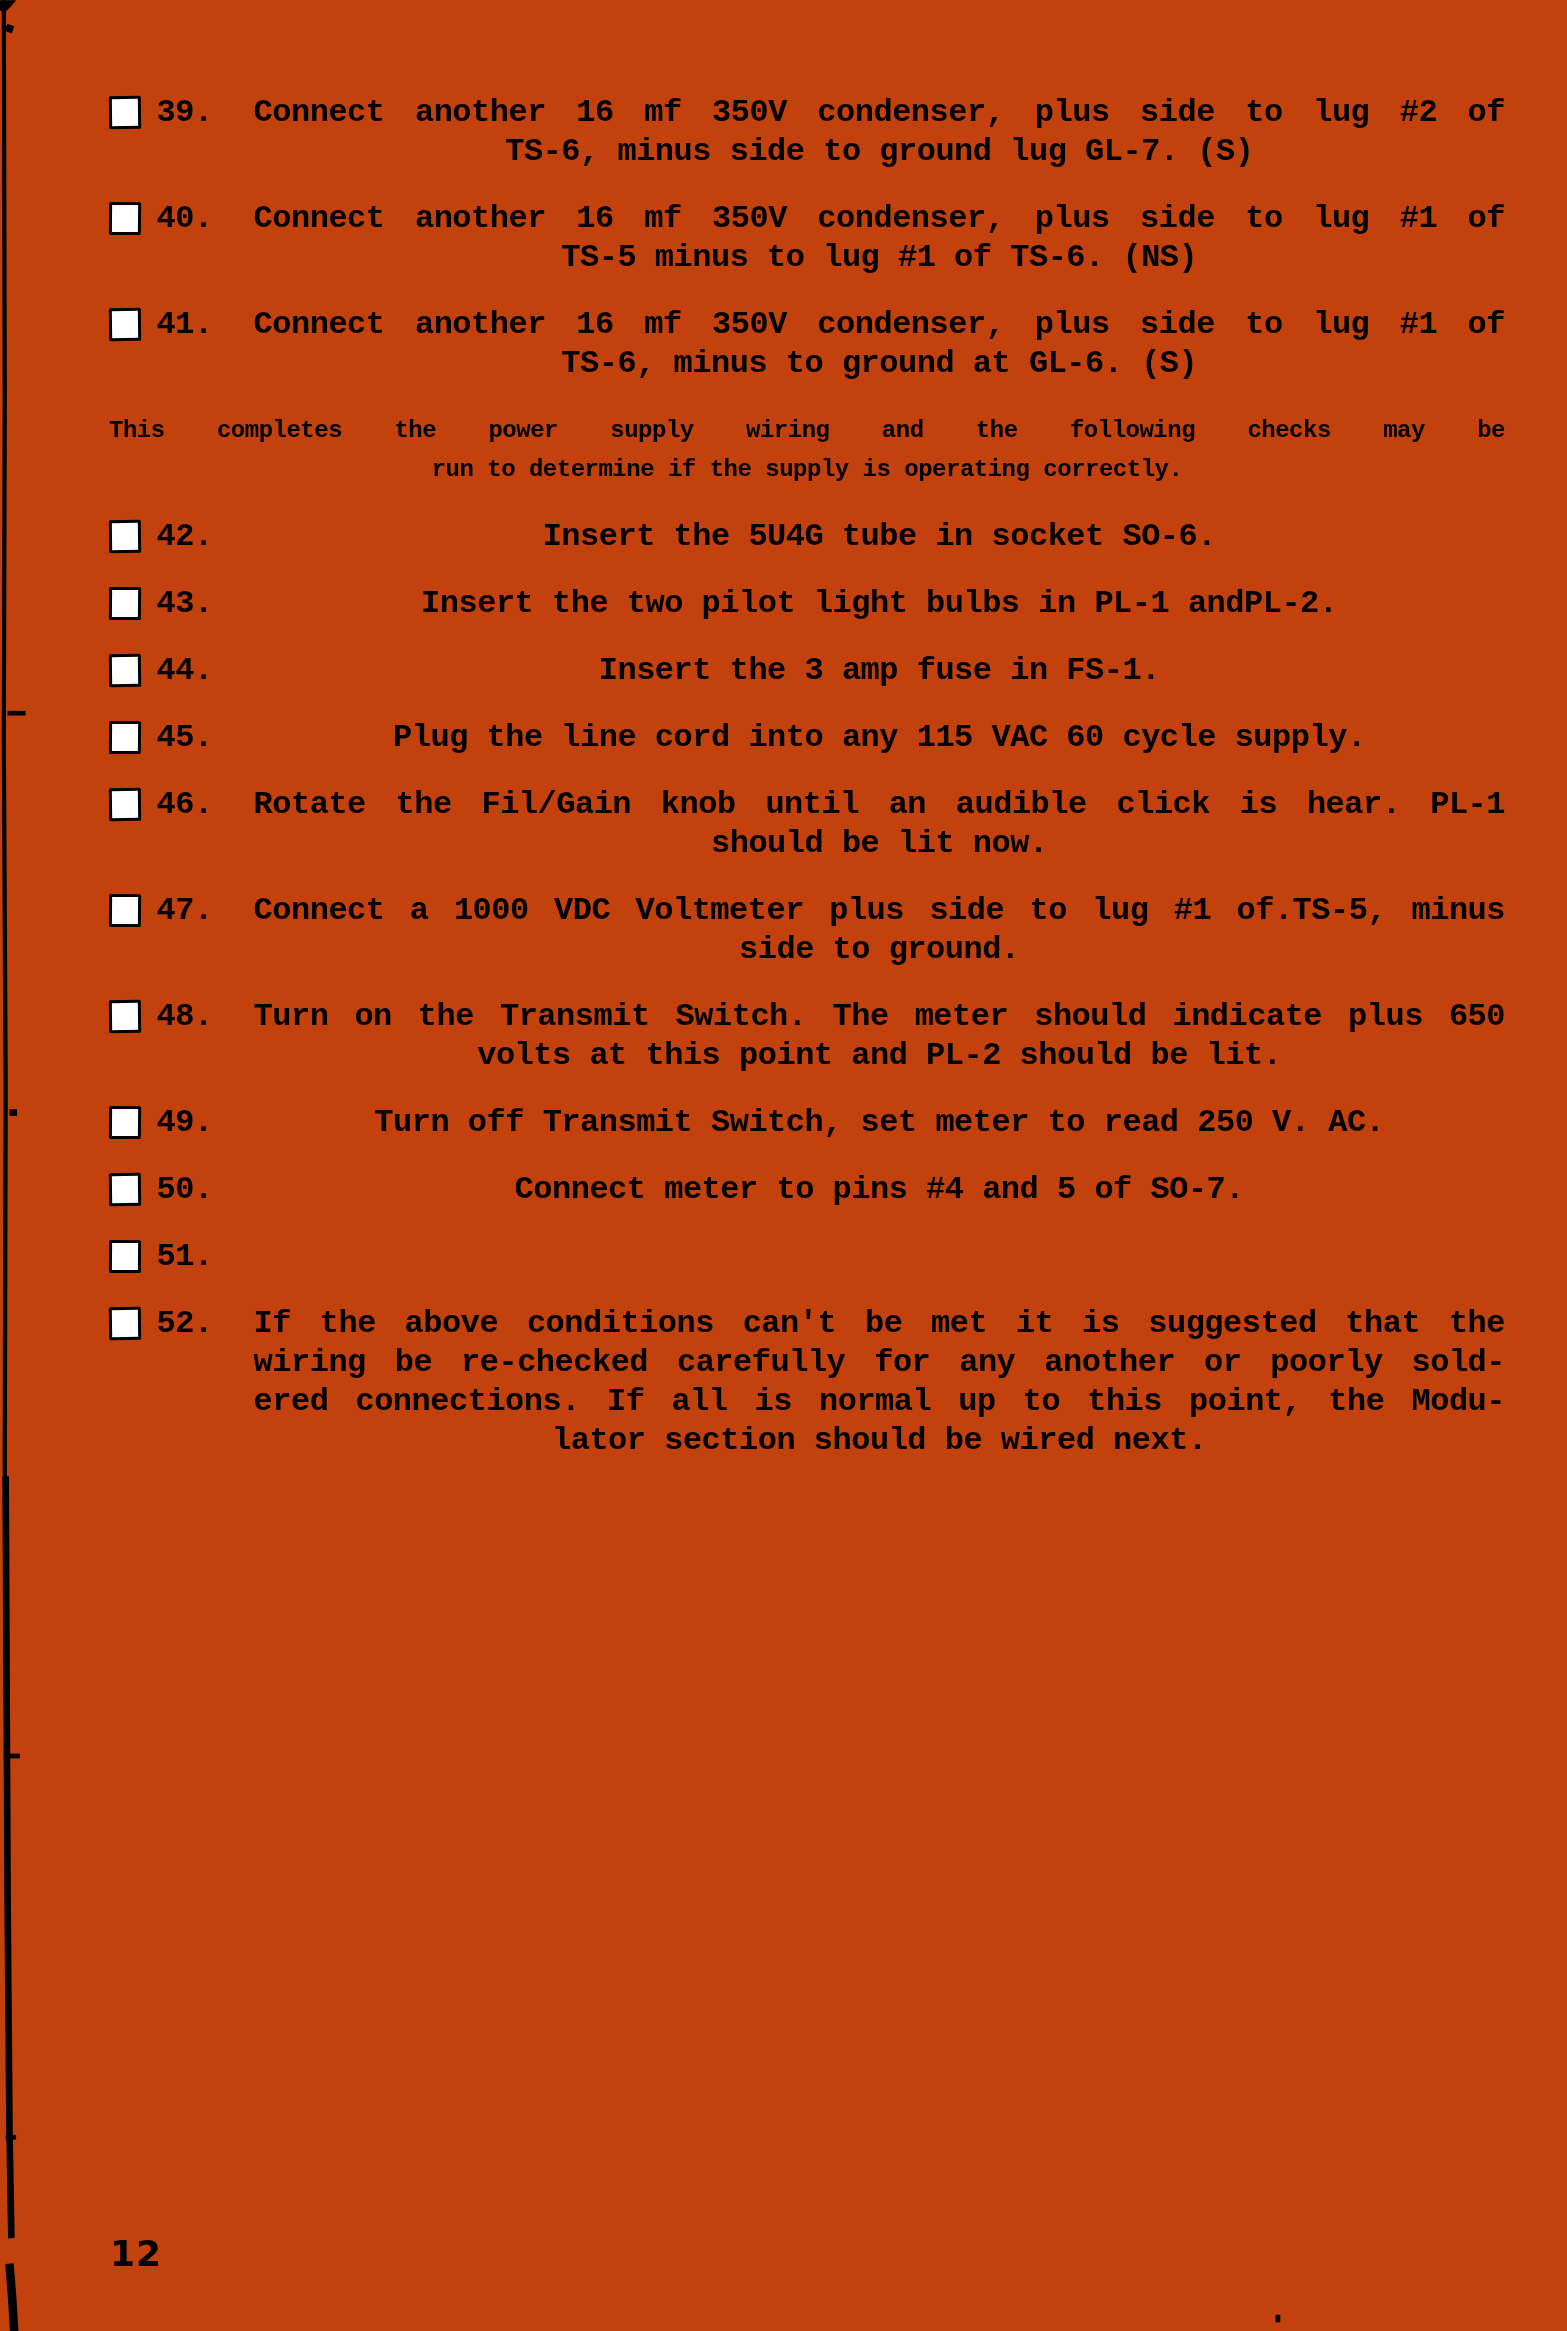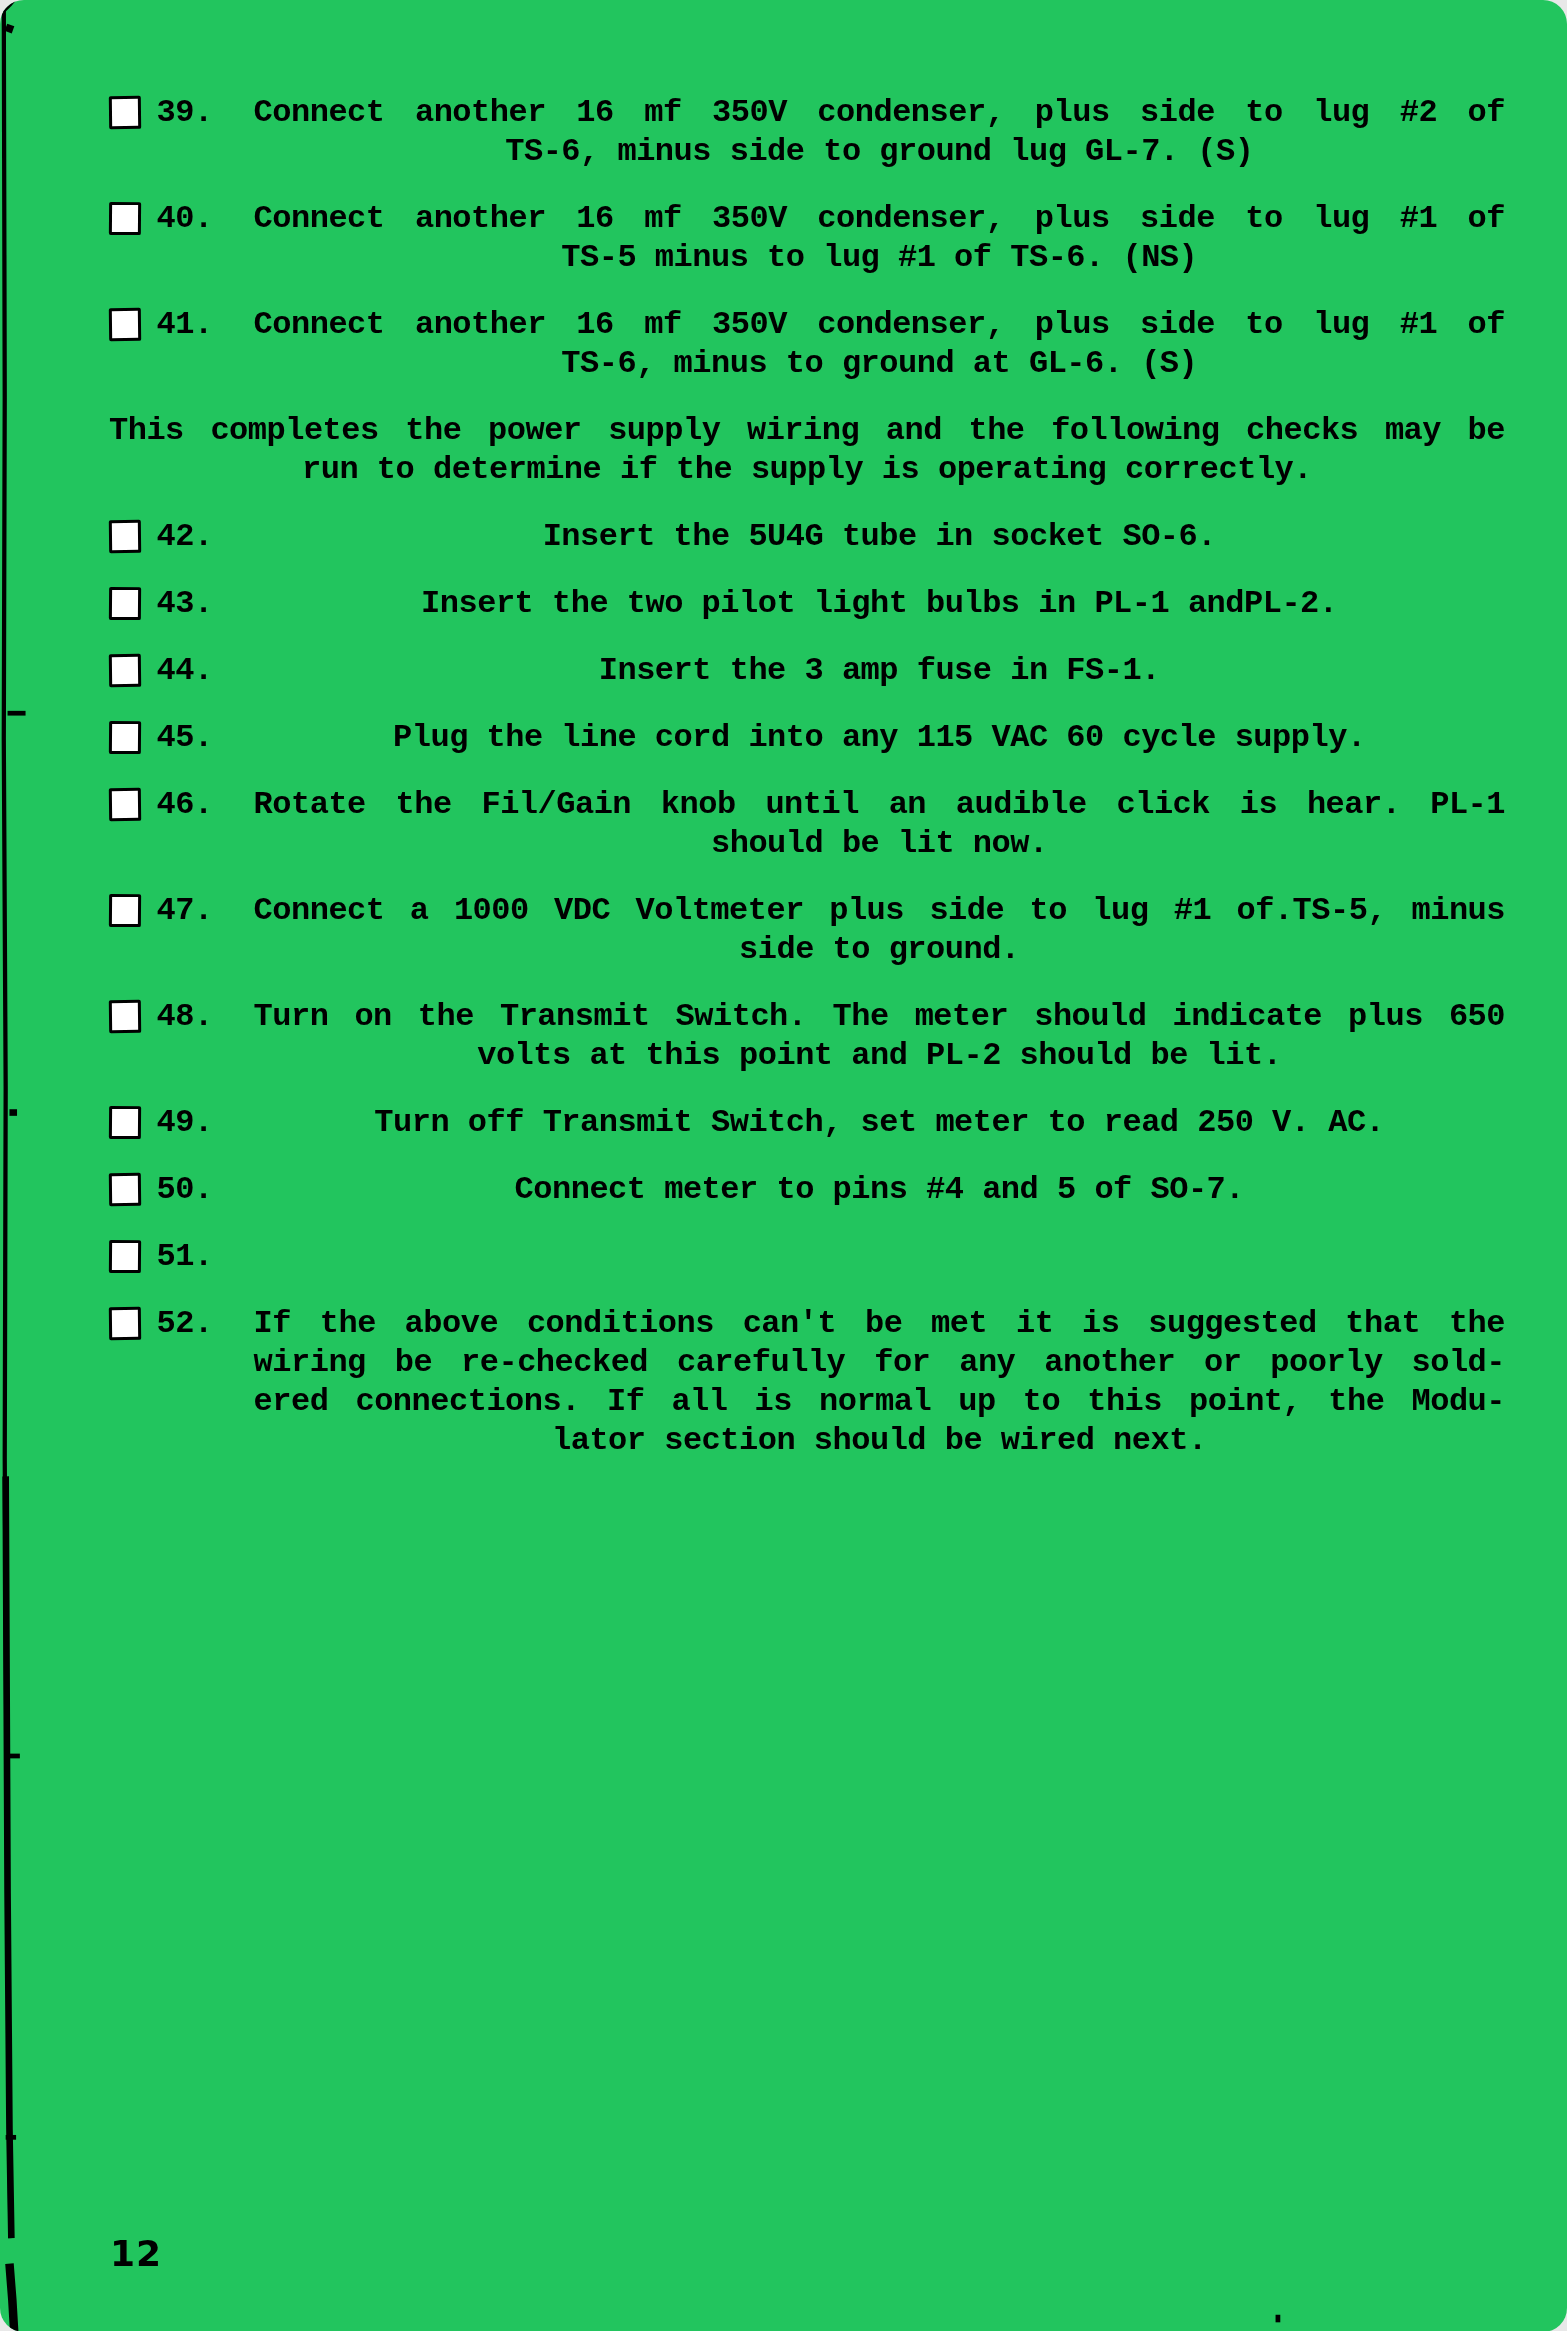--- a/index.html
+++ b/index.html
@@ -1,36 +1,35 @@
 <!DOCTYPE html>
 <html style="font-size:15px"><head>
 <meta charset="utf-8">
 <style>
   html,body { margin:0; padding:0; background:#e8e8e8; }
   .page {
     position:relative;
     width:1567px; height:2332px;
     margin:0 auto;
-    background:#22c55e;
+    background:#c2410c;
     color:#000;
     font-family:"Liberation Mono","DejaVu Sans Mono",monospace;
     font-weight:700;
     overflow:hidden;
-    border-radius:24px;
   }
   .scan-artifacts {
     position:absolute; top:0; left:0;
     pointer-events:none;
   }
   .content {
     position:absolute; top:93px; left:0; right:0;
   }
   .intro {
     margin:8px 62px 28px 109px;
-    font-size:32px; line-height:39px;
+    font-size:24px; line-height:39px;
     letter-spacing:-0.5px;
   }
   .step {
     display:flex;
     align-items:flex-start;
     margin:0 62px 28px 109px;
     font-size:32px; line-height:39px;
     letter-spacing:-0.5px;
   }
   .checkbox {

